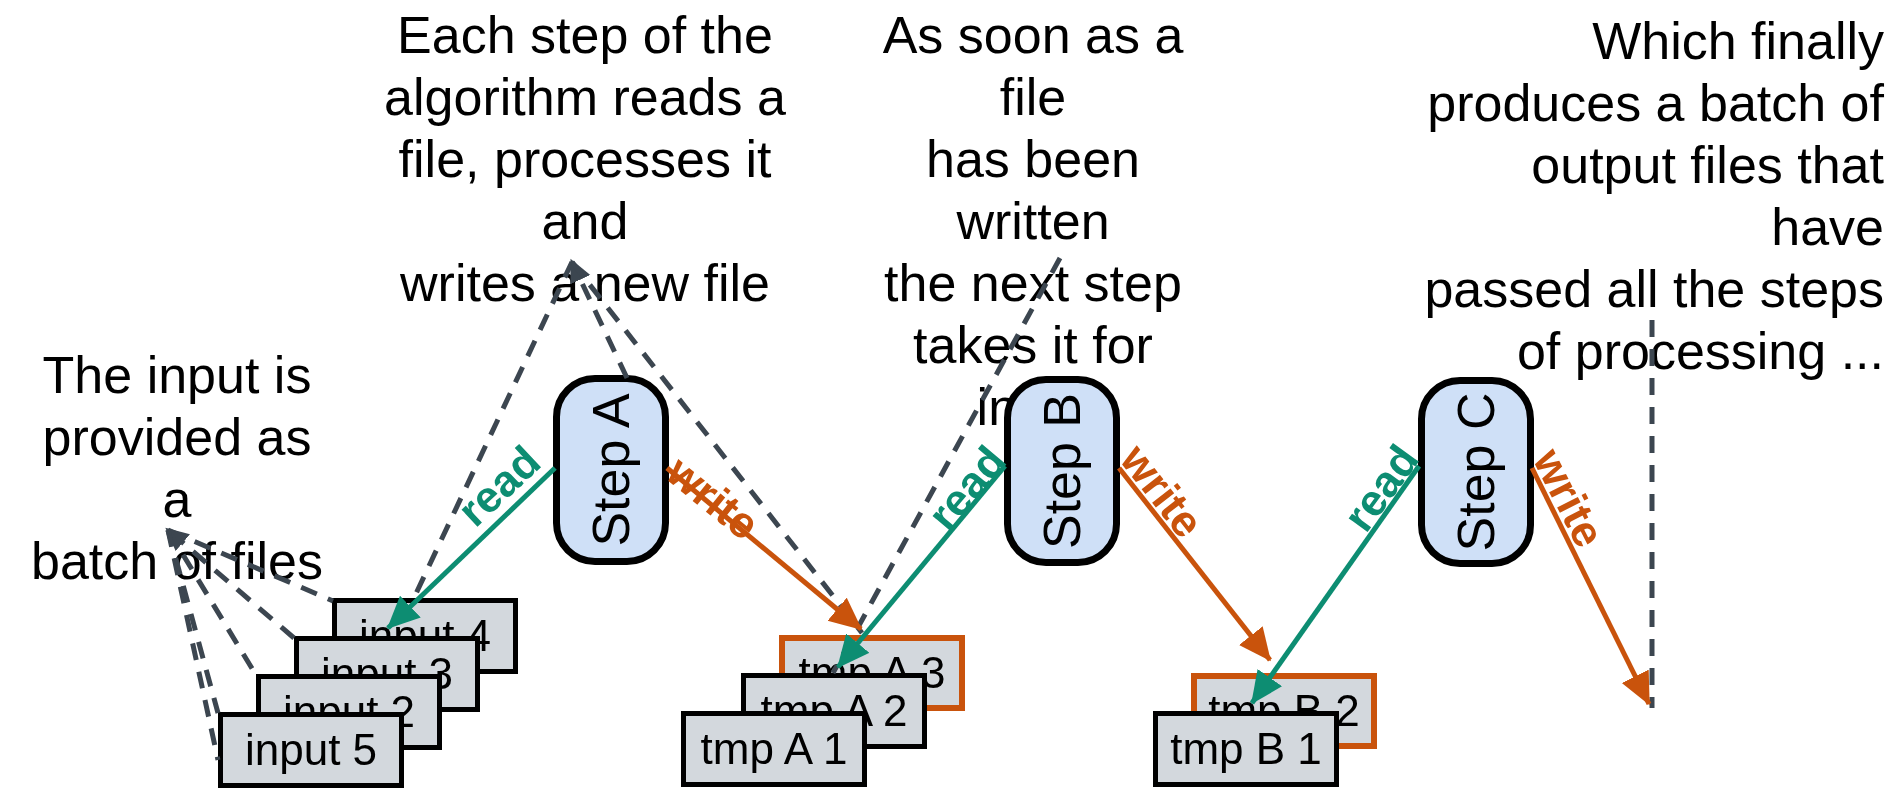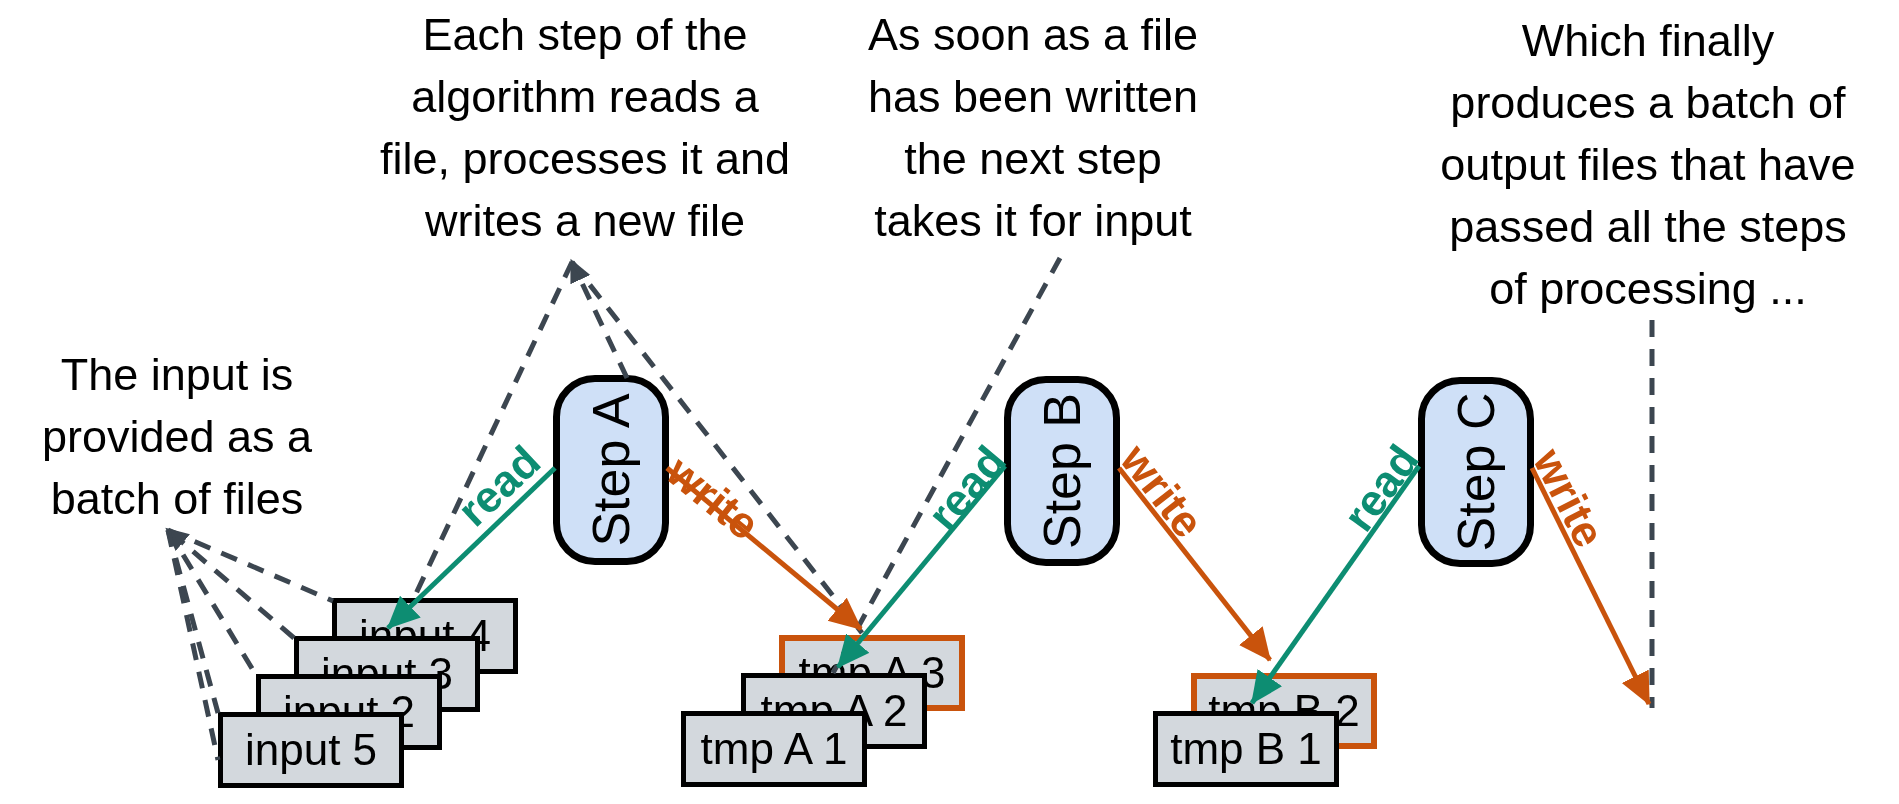--- a/index.html
+++ b/index.html
@@ -4,21 +4,21 @@
 <style>
   html,body{margin:0;padding:0;background:#fff;}
   #canvas{
     position:relative;width:1899px;height:804px;overflow:hidden;
     background:var(--bg,#ffffff);
     font-family:"Liberation Sans",sans-serif;color:#000;
     --read:#0d8d72;--write:#c9530c;--dashed:#3c4650;
     --step-fill:#cfe0f7;--file-fill:#d3d8dd;--hl:#c9530c;--bg:#ffffff;
   }
   .ann{
-    position:absolute;font-size:45px;line-height:62px;text-align:center;
+    position:absolute;font-size:52px;line-height:62px;text-align:center;
     white-space:pre-line;color:#000;
   }
   .file{
     position:absolute;width:186px;height:76px;box-sizing:border-box;
     background:var(--file-fill);border:5px solid #000;
     display:flex;align-items:center;justify-content:center;
     font-size:44px;white-space:nowrap;
   }
   .file.hl{border:6px solid var(--hl);}
   .step{
@@ -46,21 +46,21 @@
 <div id="canvas" style="--read: #0d8d72; --write: #c9530c; --dashed: #3c4650; --step-fill: #cfe0f7; --file-fill: #d3d8dd; --hl: #c9530c; --bg: #ffffff;">
 
   <div class="ann" style="left:350px;top:4px;width:470px;">Each step of the
 algorithm reads a
 file, processes it and
 writes a new file</div>
   <div class="ann" style="left:860px;top:4px;width:346px;">As soon as a file
 has been written
 the next step
 takes it for input</div>
-  <div class="ann" style="left:1412px;top:10px;width:472px;">Which finally
+  <div class="ann" style="left:1412px;top:10px;width:472px;text-align:right;">Which finally
 produces a batch of
 output files that have
 passed all the steps
 of processing ...</div>
   <div class="ann" style="left:22px;top:344px;width:310px;">The input is
 provided as a
 batch of files</div>
 
   <div class="file" style="left:332px;top:598px;">input 4</div>
   <div class="file" style="left:294px;top:636px;">input 3</div>

